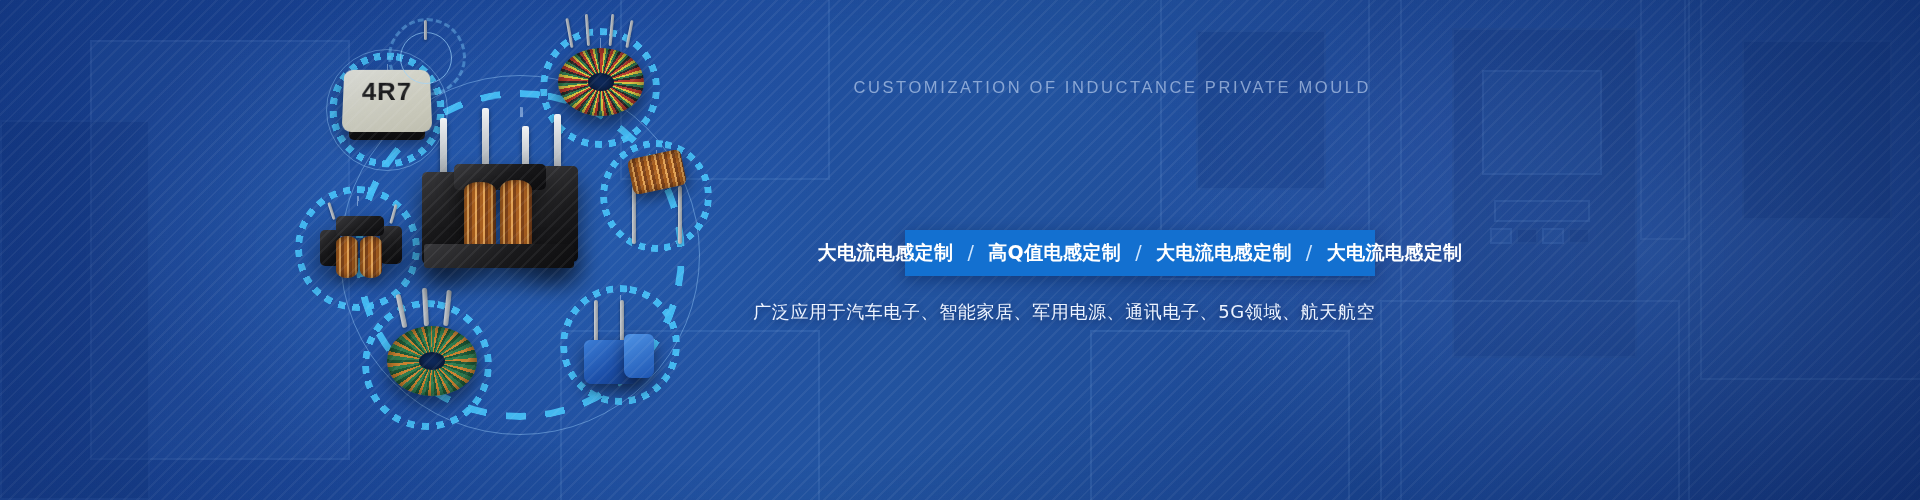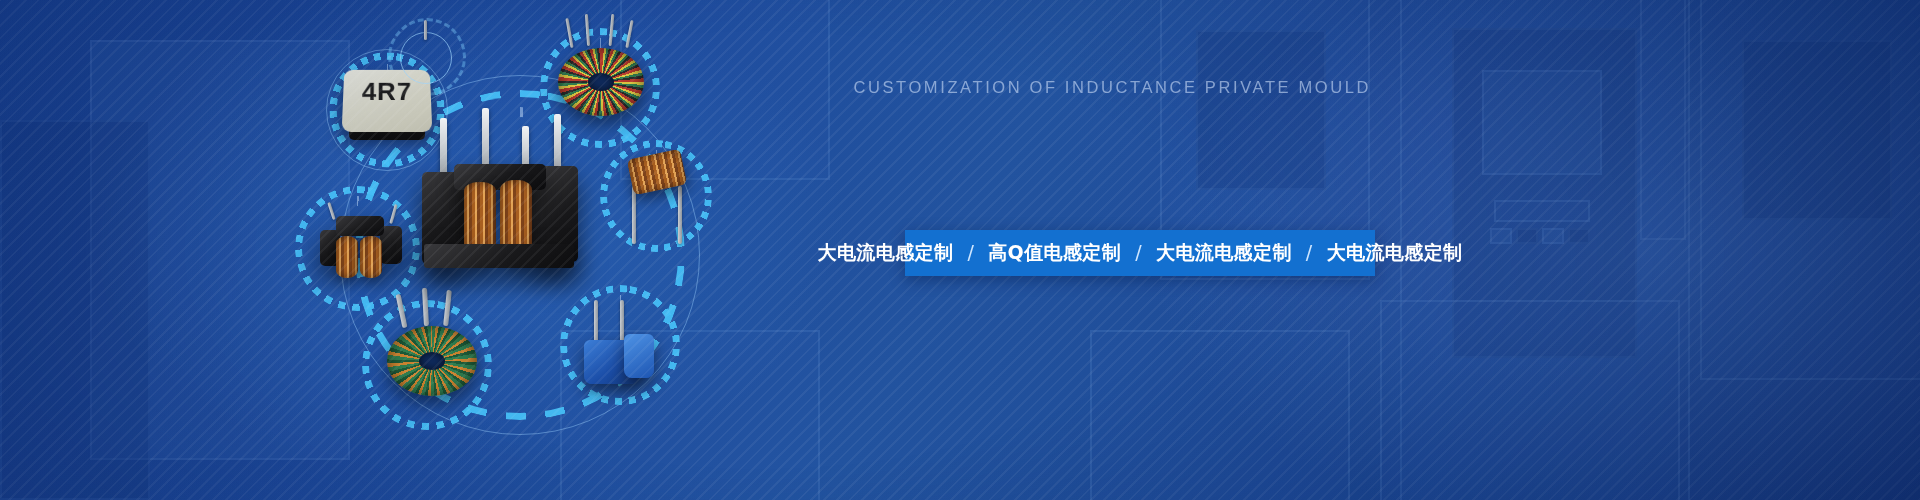--- a/index.html
+++ b/index.html
@@ -385,15 +385,16 @@
         <span>大电流电感定制</span>
         <span class="sep">/</span>
         <span>高Q值电感定制</span>
         <span class="sep">/</span>
         <span>大电流电感定制</span>
         <span class="sep">/</span>
         <span>大电流电感定制</span>
       </div>
     </div>
 
+    <div class="desc">广泛应用于汽车电子、智能家居、军用电源、通讯电子、5G领域、航天航空</div>
   </div>
 
 </div>
 
 </body></html>

